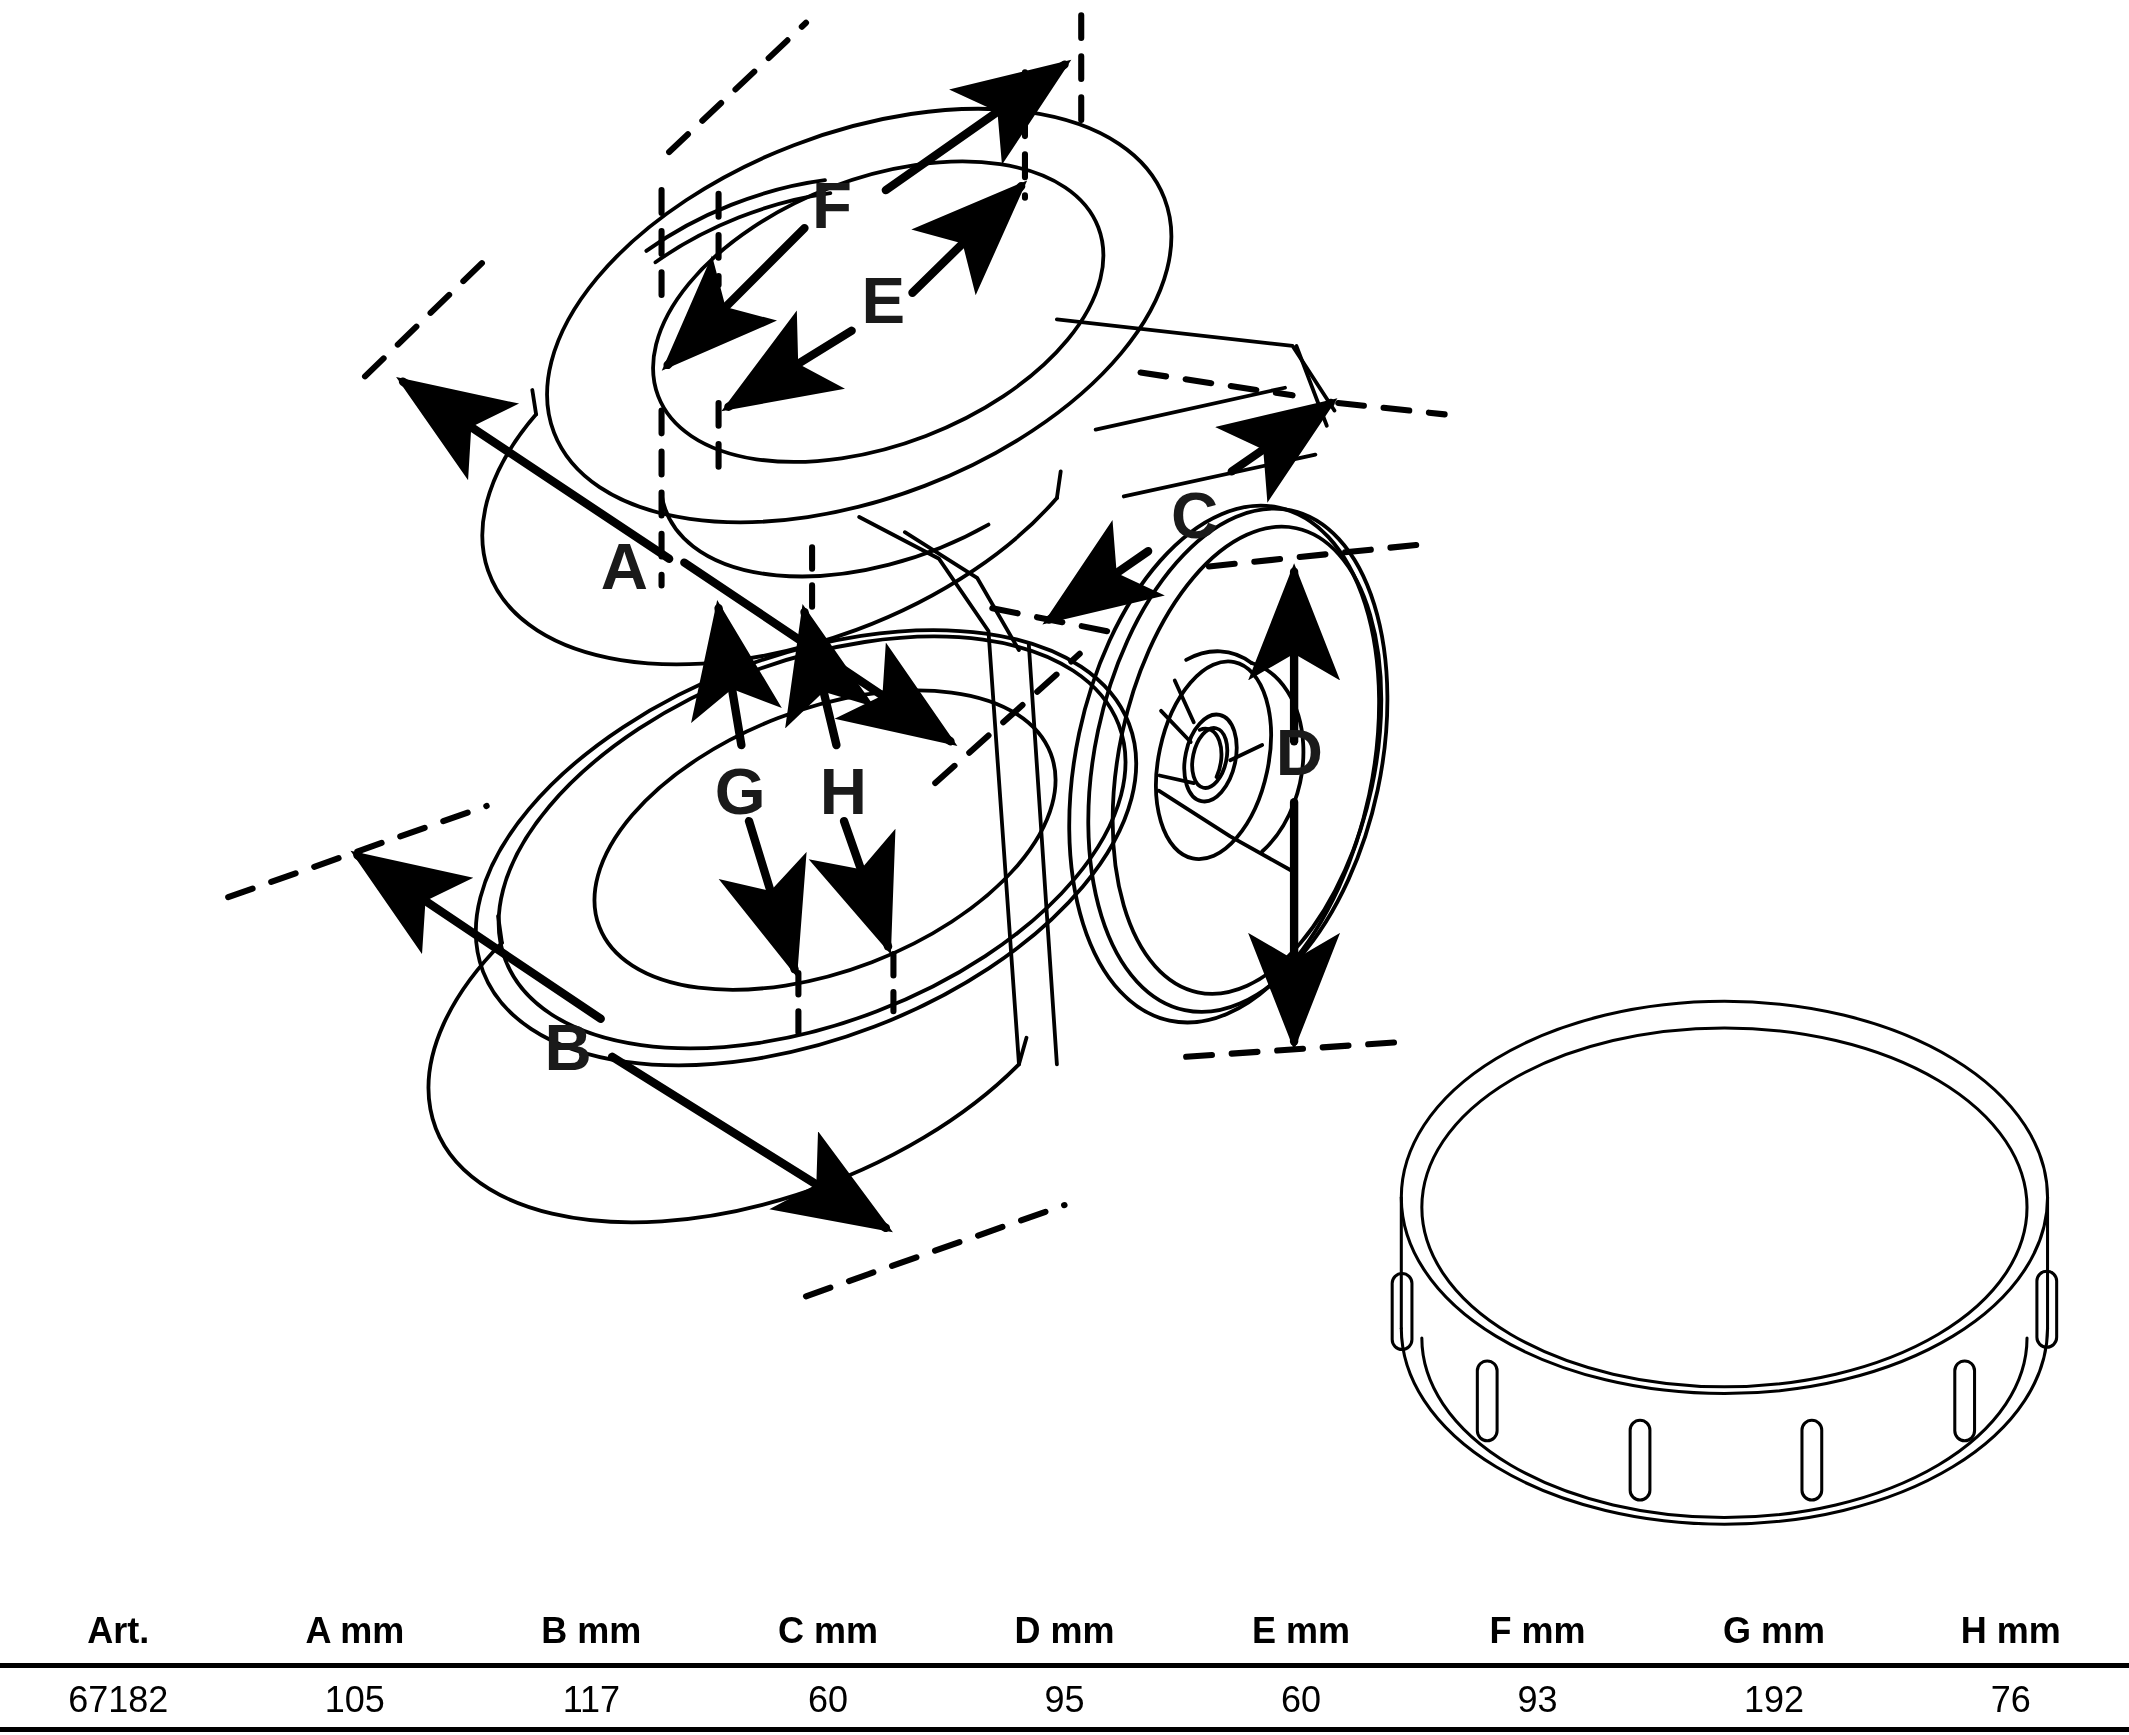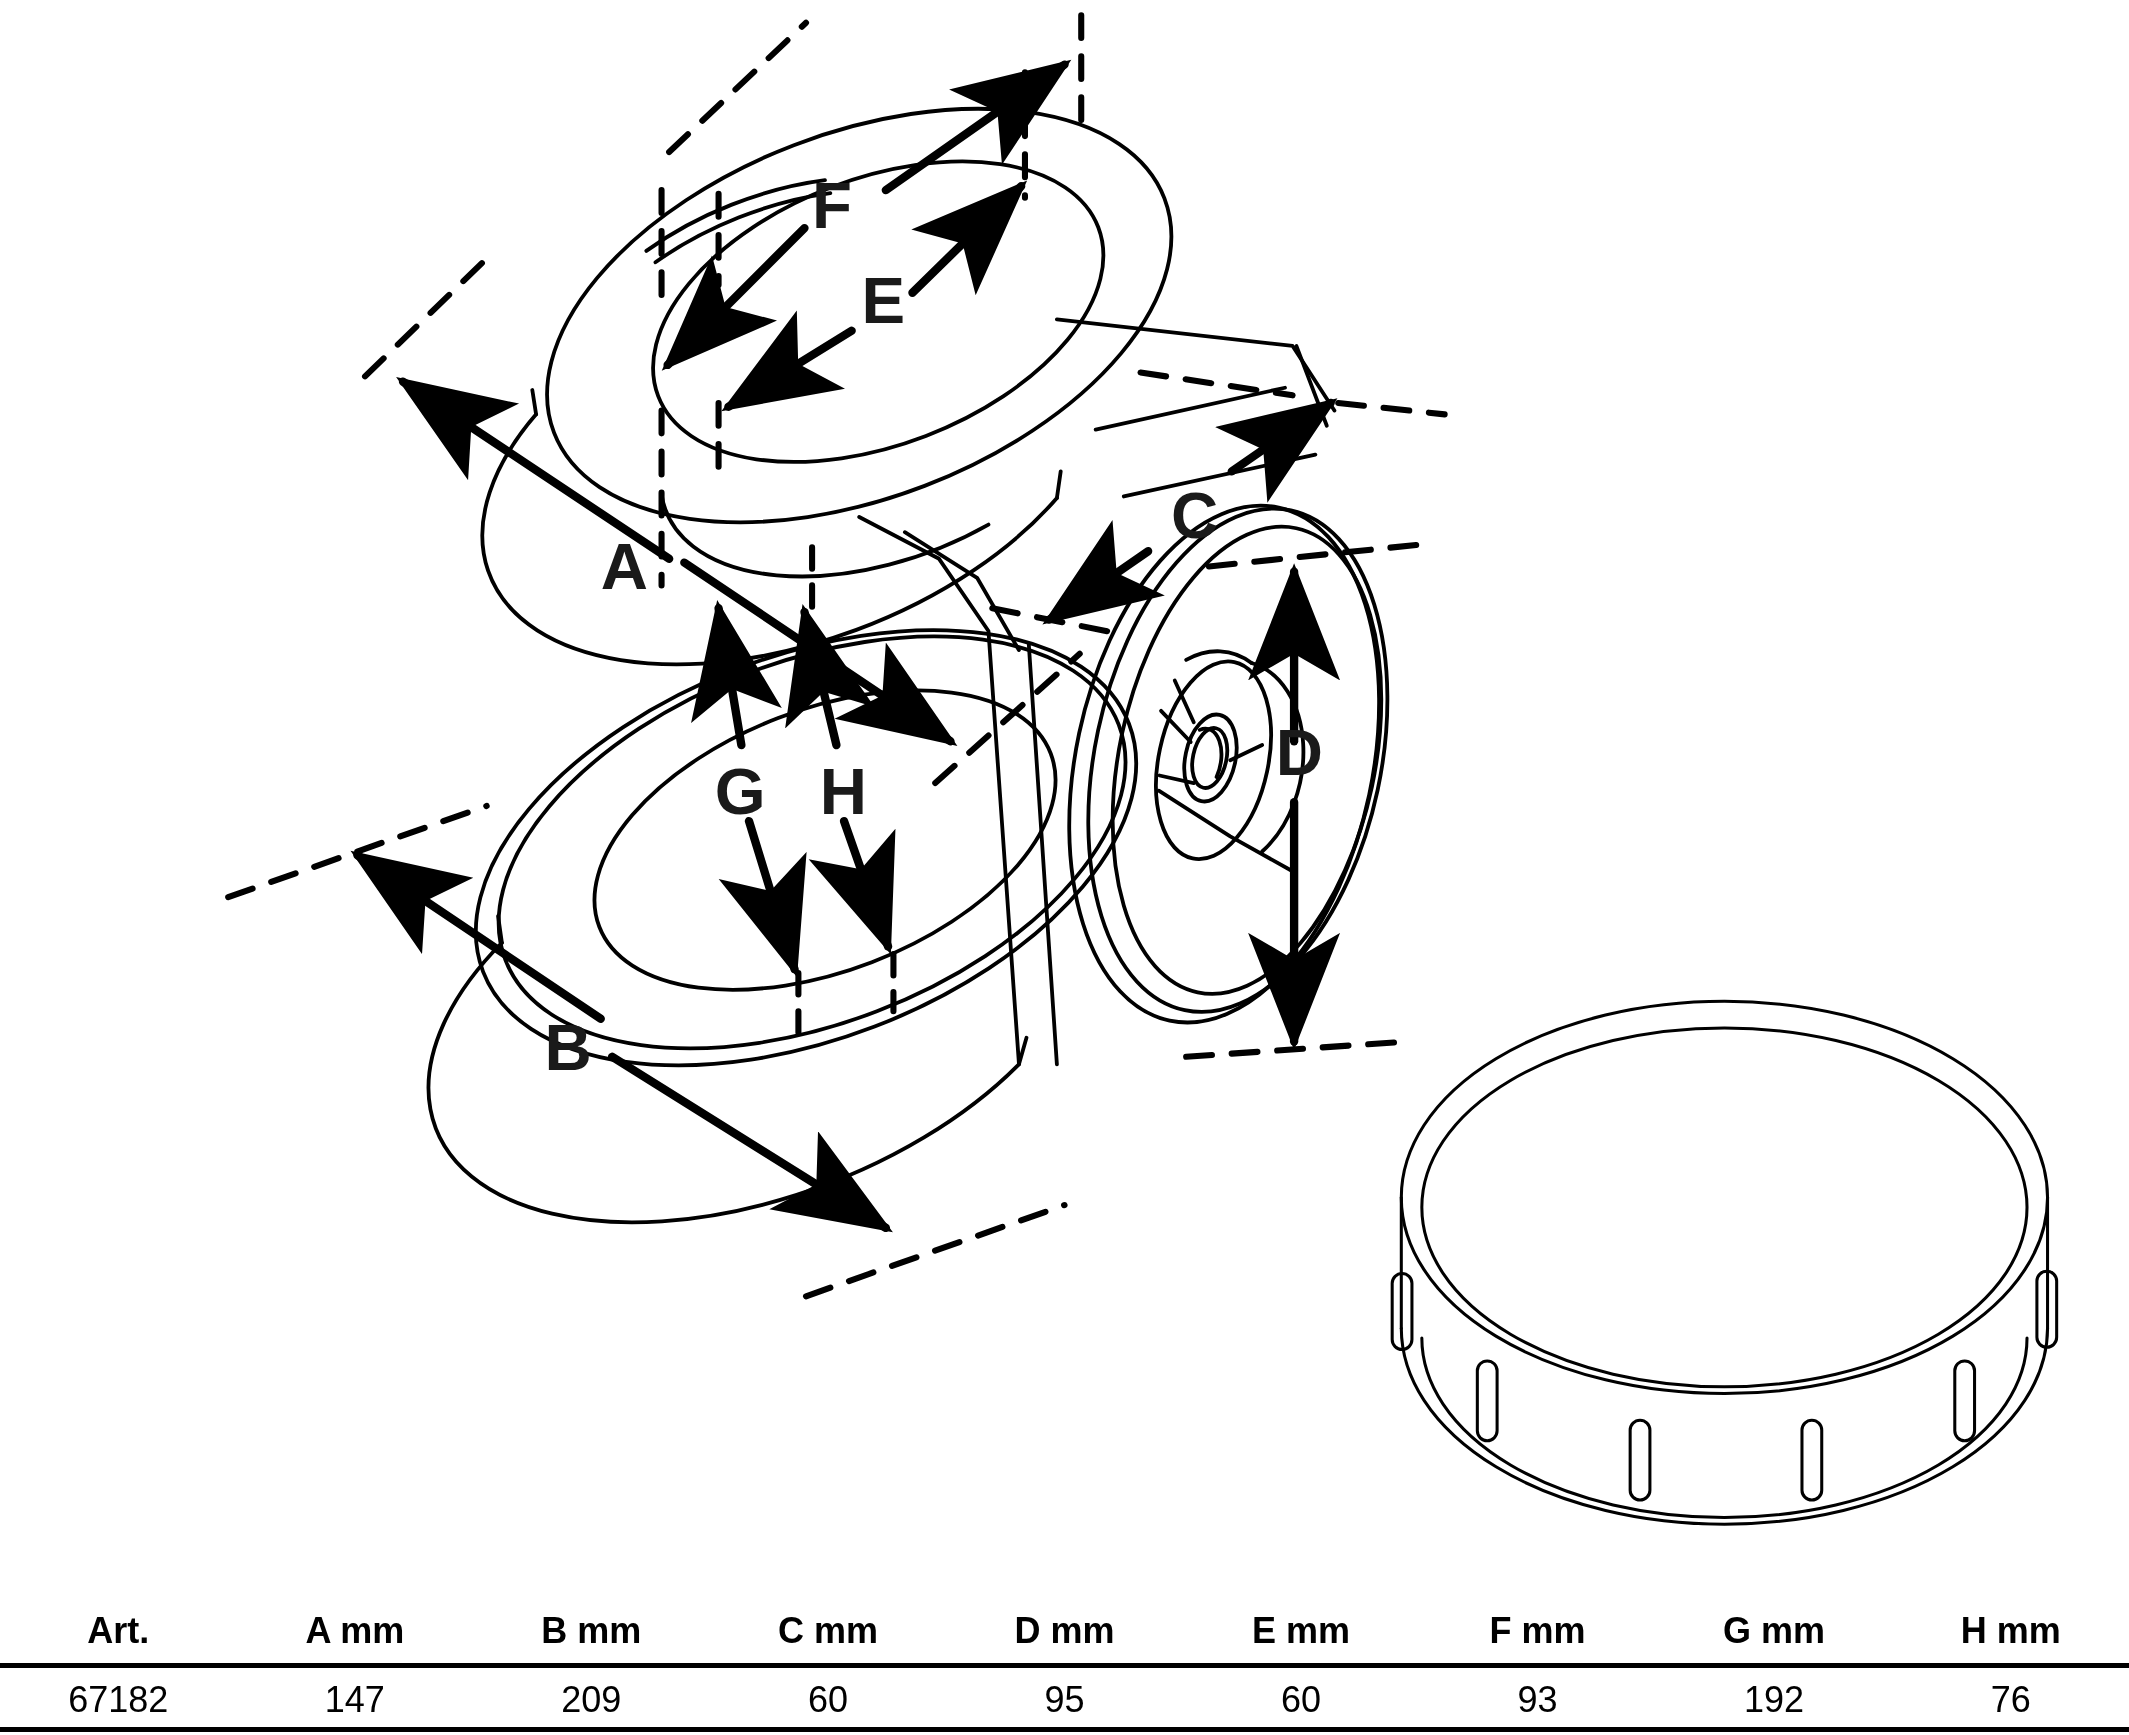--- a/index.html
+++ b/index.html
@@ -261,22 +261,22 @@
           <th>D  mm</th>
           <th>E  mm</th>
           <th>F  mm</th>
           <th>G  mm</th>
           <th>H  mm</th>
         </tr>
       </thead>
       <tbody>
         <tr>
           <td>67182</td>
-          <td>147</td>
-          <td>209</td>
+          <td>105</td>
+          <td>117</td>
           <td>60</td>
           <td>95</td>
           <td>60</td>
           <td>93</td>
           <td>192</td>
           <td>76</td>
         </tr>
       </tbody>
     </table>
   </div>

